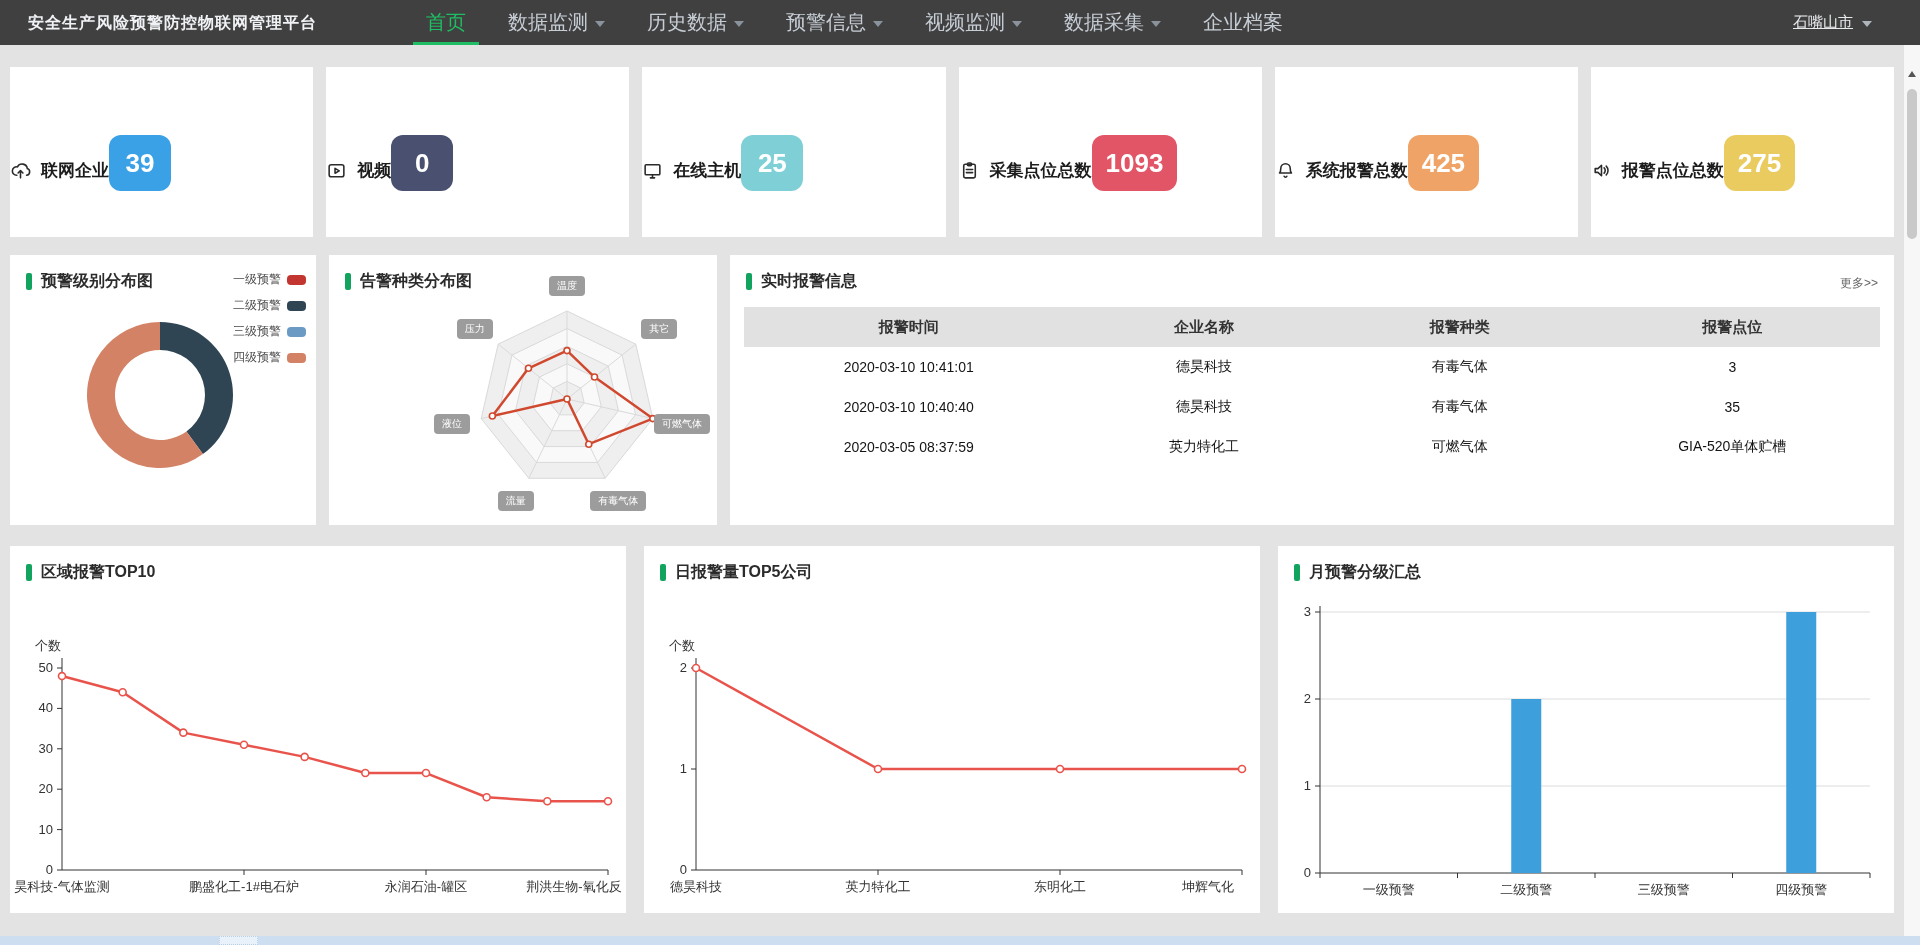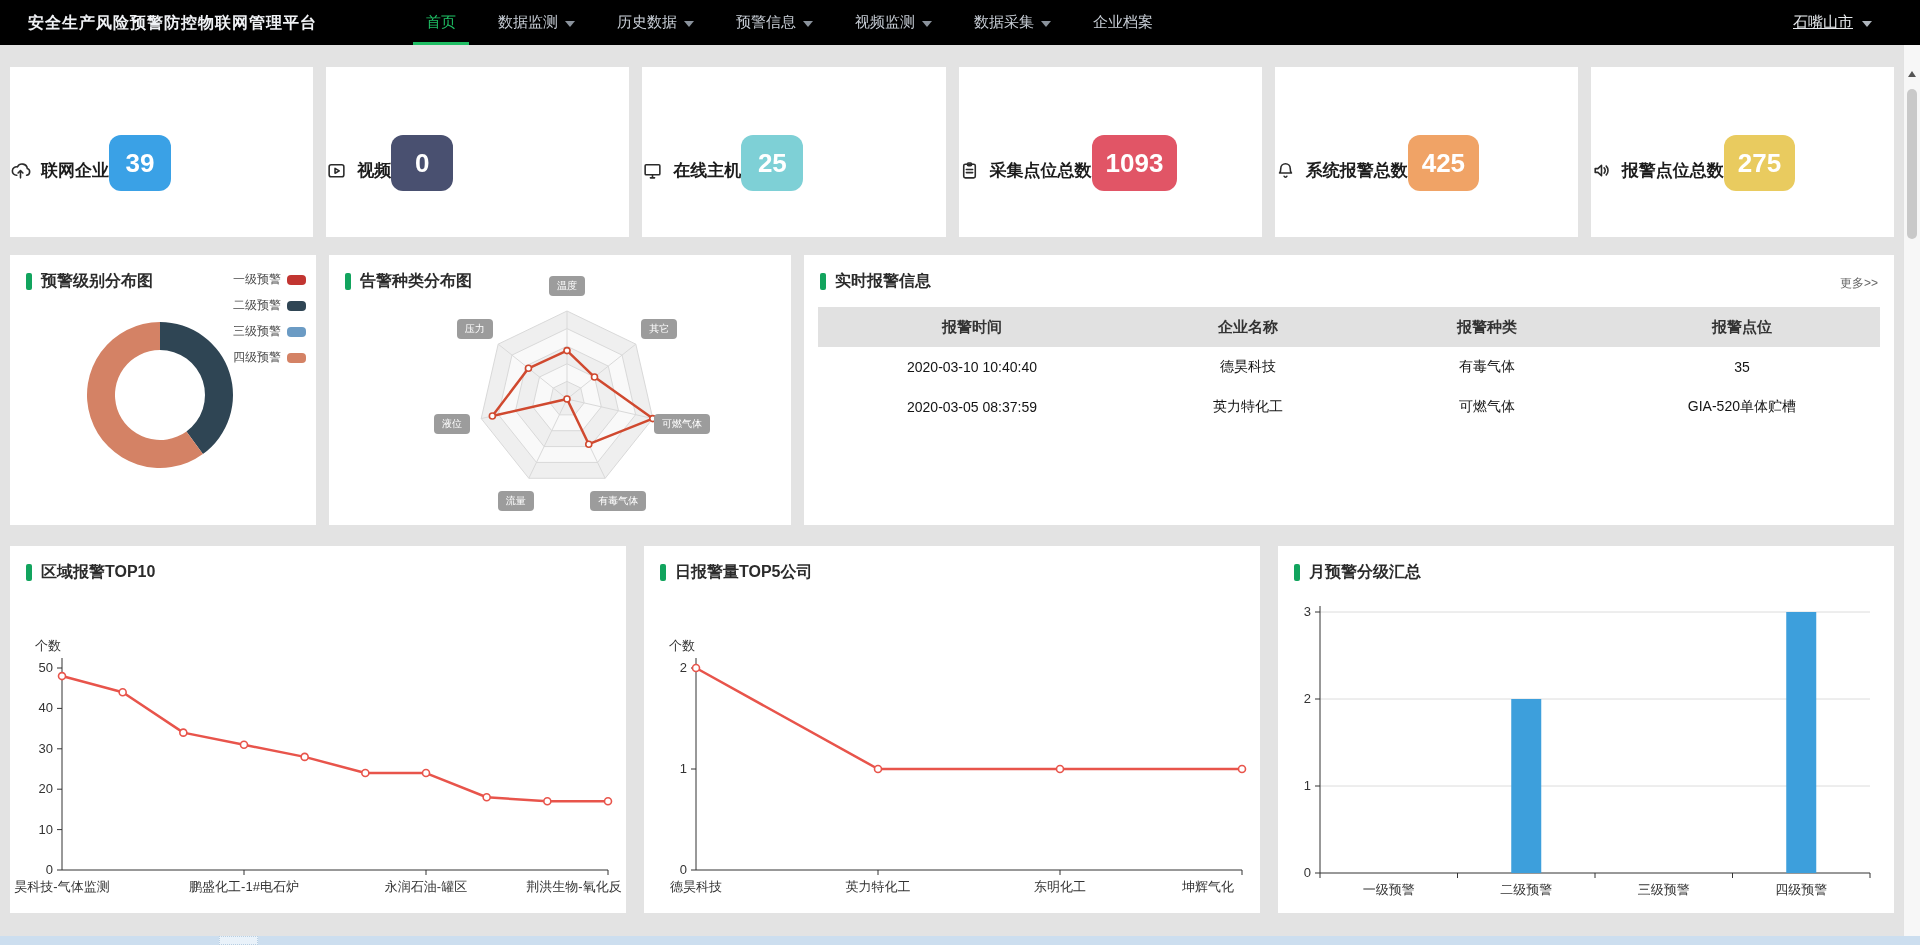--- a/index.html
+++ b/index.html
@@ -1,23 +1,23 @@
 <!DOCTYPE html>
 <html><head>
 <meta charset="utf-8">
 <style>
   * { box-sizing: border-box; margin: 0; padding: 0; }
   html,body { width:1920px; height:945px; overflow:hidden; background:#e3e3e3;
     font-family:"Liberation Sans","DejaVu Sans",sans-serif; }
 
   
-  .nav { height:45px; background:#000000; display:flex; align-items:stretch; position:relative; }
+  .nav { height:45px; background:#404040; display:flex; align-items:stretch; position:relative; }
   .nav-title { color:#f0f2f5; font-size:16px; font-weight:bold; line-height:45px; margin-left:28px; letter-spacing:1px; }
   .nav-menu { display:flex; margin-left:88px; }
-  .nav-item { display:flex; align-items:center; padding:0 21px; color:#c7cdd5; font-size:15px; cursor:pointer; position:relative; }
+  .nav-item { display:flex; align-items:center; padding:0 21px; color:#c7cdd5; font-size:20px; cursor:pointer; position:relative; }
   .nav-item .caret { width:0; height:0; border-left:5px solid transparent; border-right:5px solid transparent;
     border-top:6px solid #8a929c; margin-left:7px; margin-top:2px; }
   .nav-item.active { color:#1fbe64; }
   .nav-item.active::after { content:""; position:absolute; left:8px; right:8px; bottom:0; height:3px; background:#1fbe64; }
   .nav-region { margin-left:auto; display:flex; align-items:center; color:#e8ebee; font-size:15px; margin-right:48px; cursor:pointer;text-decoration:underline; }
   .nav-region .caret { width:0; height:0; border-left:5px solid transparent; border-right:5px solid transparent;
     border-top:6px solid #aeb5bd; margin-left:9px; margin-top:2px; }
 
   
   .content { padding:0 26px 0 10px; }
@@ -26,21 +26,21 @@
   .stat-head { display:flex; align-items:center; gap:10px; margin-top:36px; }
   .stat-head .label { font-size:17px; font-weight:bold; color:#1c1c1c; }
   .stat-head svg { display:block; }
   .stat-badge { margin-top:22px; min-width:62px; height:56px; padding:0 14px; border-radius:12px;
     color:#fff; font-size:26px; font-weight:bold; display:flex; align-items:center; justify-content:center; }
 
   .row2 { display:flex; gap:13px; margin-top:18px; height:270px; }
   .row3 { display:flex; gap:18px; margin-top:21px; height:367px; }
   .card { background:#fff; position:relative; }
   .pie-card  { width:306px; flex:none; }
-  .radar-card{ width:462px; flex:none; }
+  .radar-card{ width:388px; flex:none; }
   .table-card{ flex:1 1 0; }
   .row3 .card { flex:1 1 0; }
 
   .card-title { display:flex; align-items:center; gap:9px; padding:16px 16px 0 16px; position:relative; z-index:3; }
   .card-title .marker { width:6px; height:17px; background:#12a45e; border-radius:2px; flex:none; }
   .card-title .txt { font-size:16px; font-weight:bold; color:#2b2b2b; }
   .more-link { position:absolute; right:16px; top:20px; font-size:12px; color:#666; cursor:pointer; z-index:3; }
 
   svg.chart { position:absolute; inset:0; width:100%; height:100%; z-index:1; }
 
@@ -259,20 +259,26 @@
       <table class="alarm-table">
         <thead>
             <tr id="alarm-thead">
               <th style="width: 29%;">报警时间</th>
               <th style="width: 23%;">企业名称</th>
               <th style="width: 22%;">报警种类</th>
               <th style="width: 26%;">报警点位</th>
             </tr>
           </thead>
         <tbody id="alarm-tbody">
+            <tr>
+              <td>2020-03-10 10:41:01</td>
+              <td>德昊科技</td>
+              <td>有毒气体</td>
+              <td>3</td>
+            </tr>
             <tr>
               <td>2020-03-10 10:40:40</td>
               <td>德昊科技</td>
               <td>有毒气体</td>
               <td>35</td>
             </tr>
             <tr>
               <td>2020-03-05 08:37:59</td>
               <td>英力特化工</td>
               <td>可燃气体</td>

